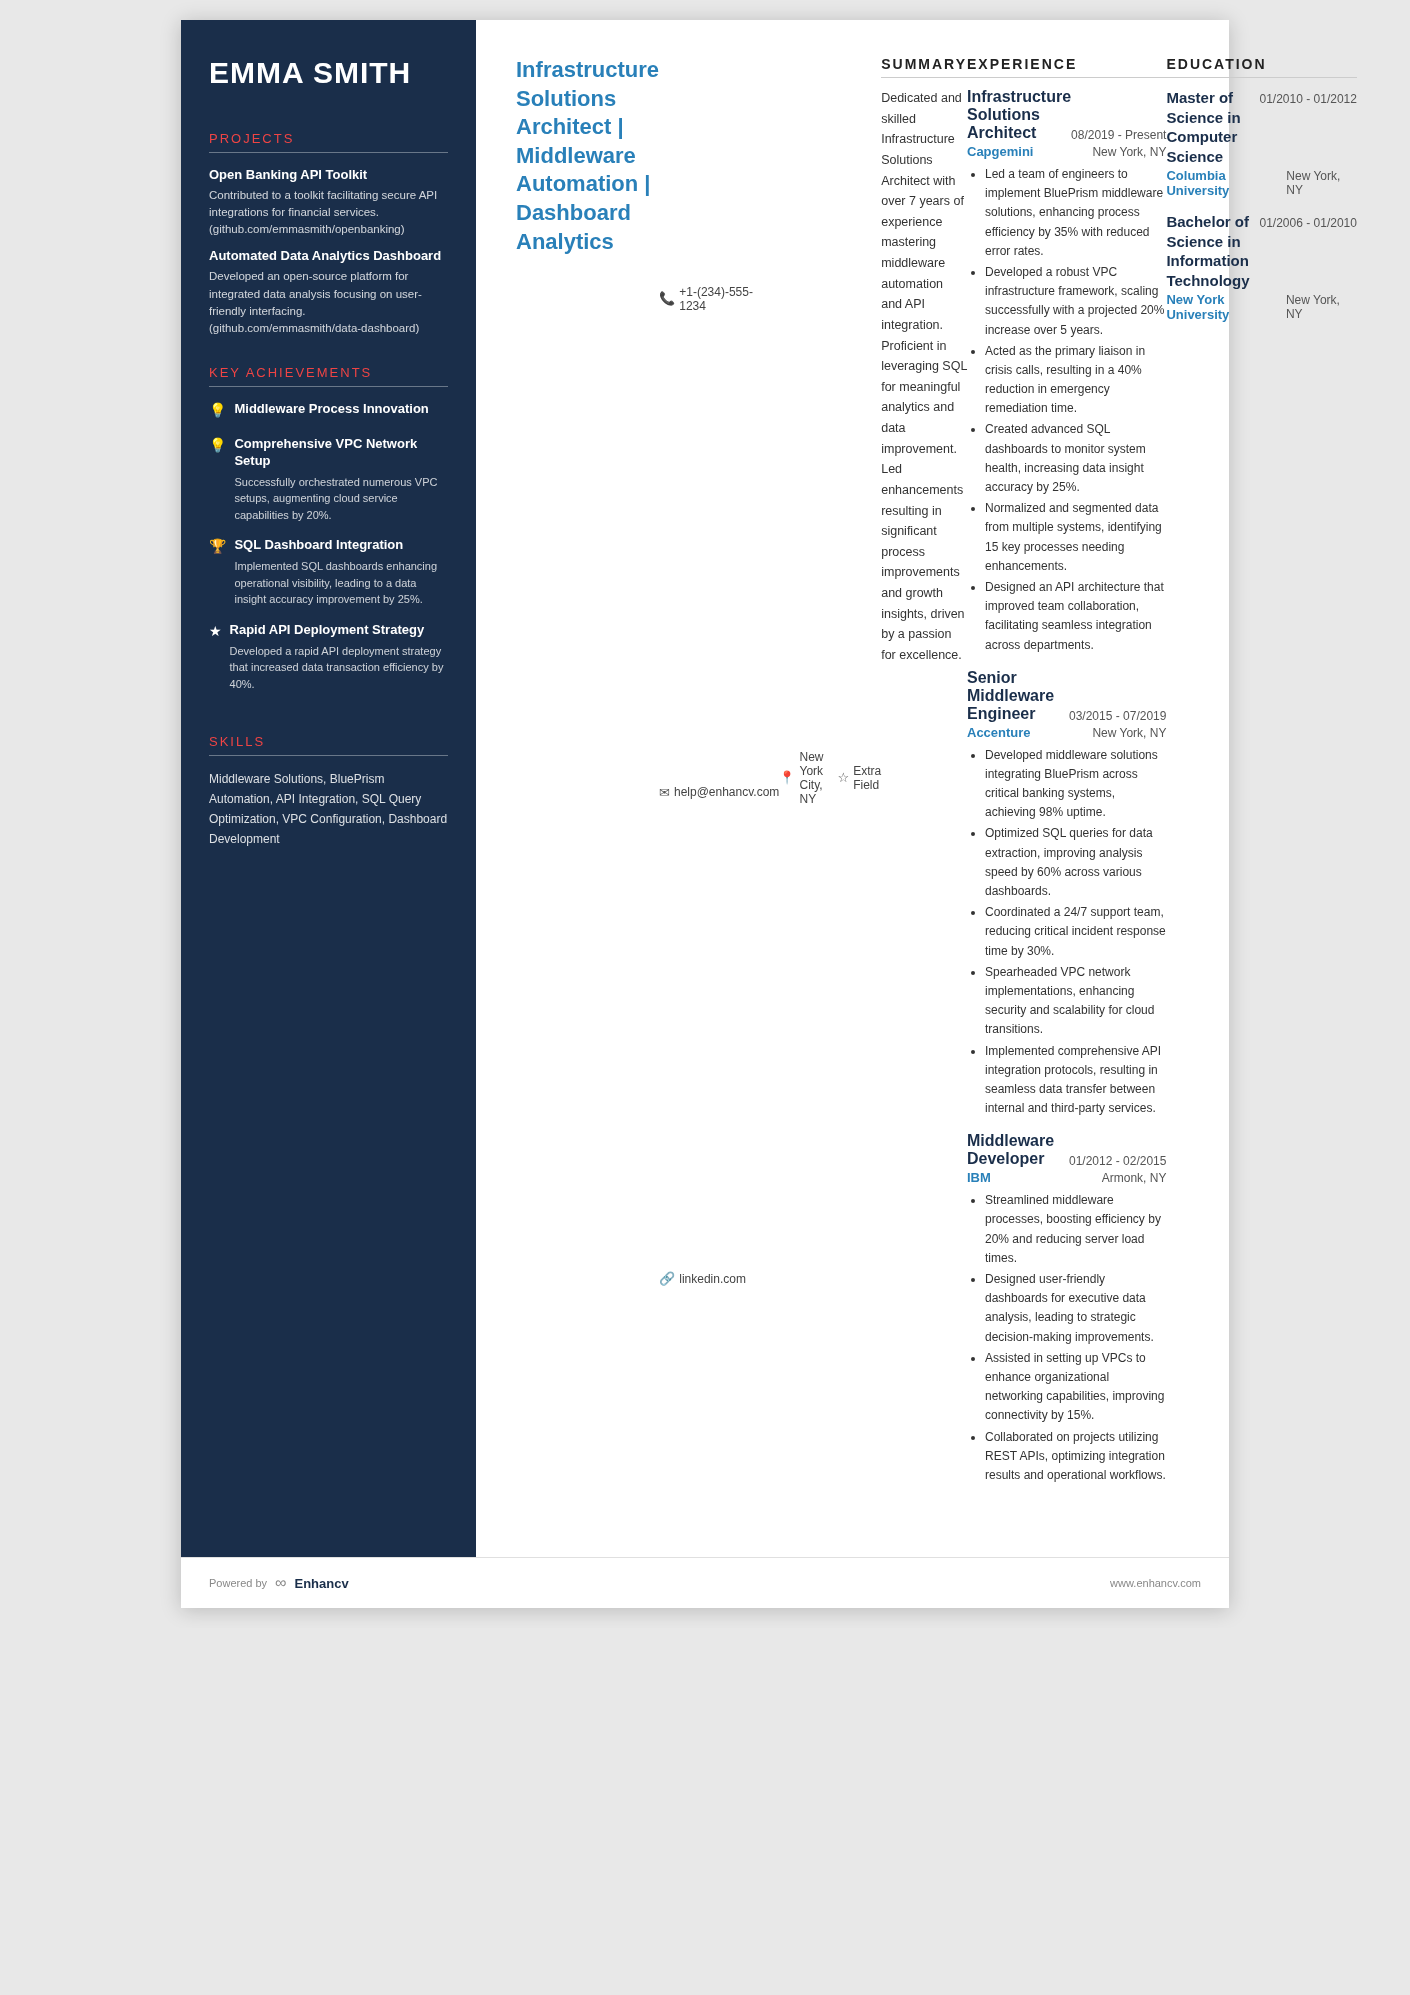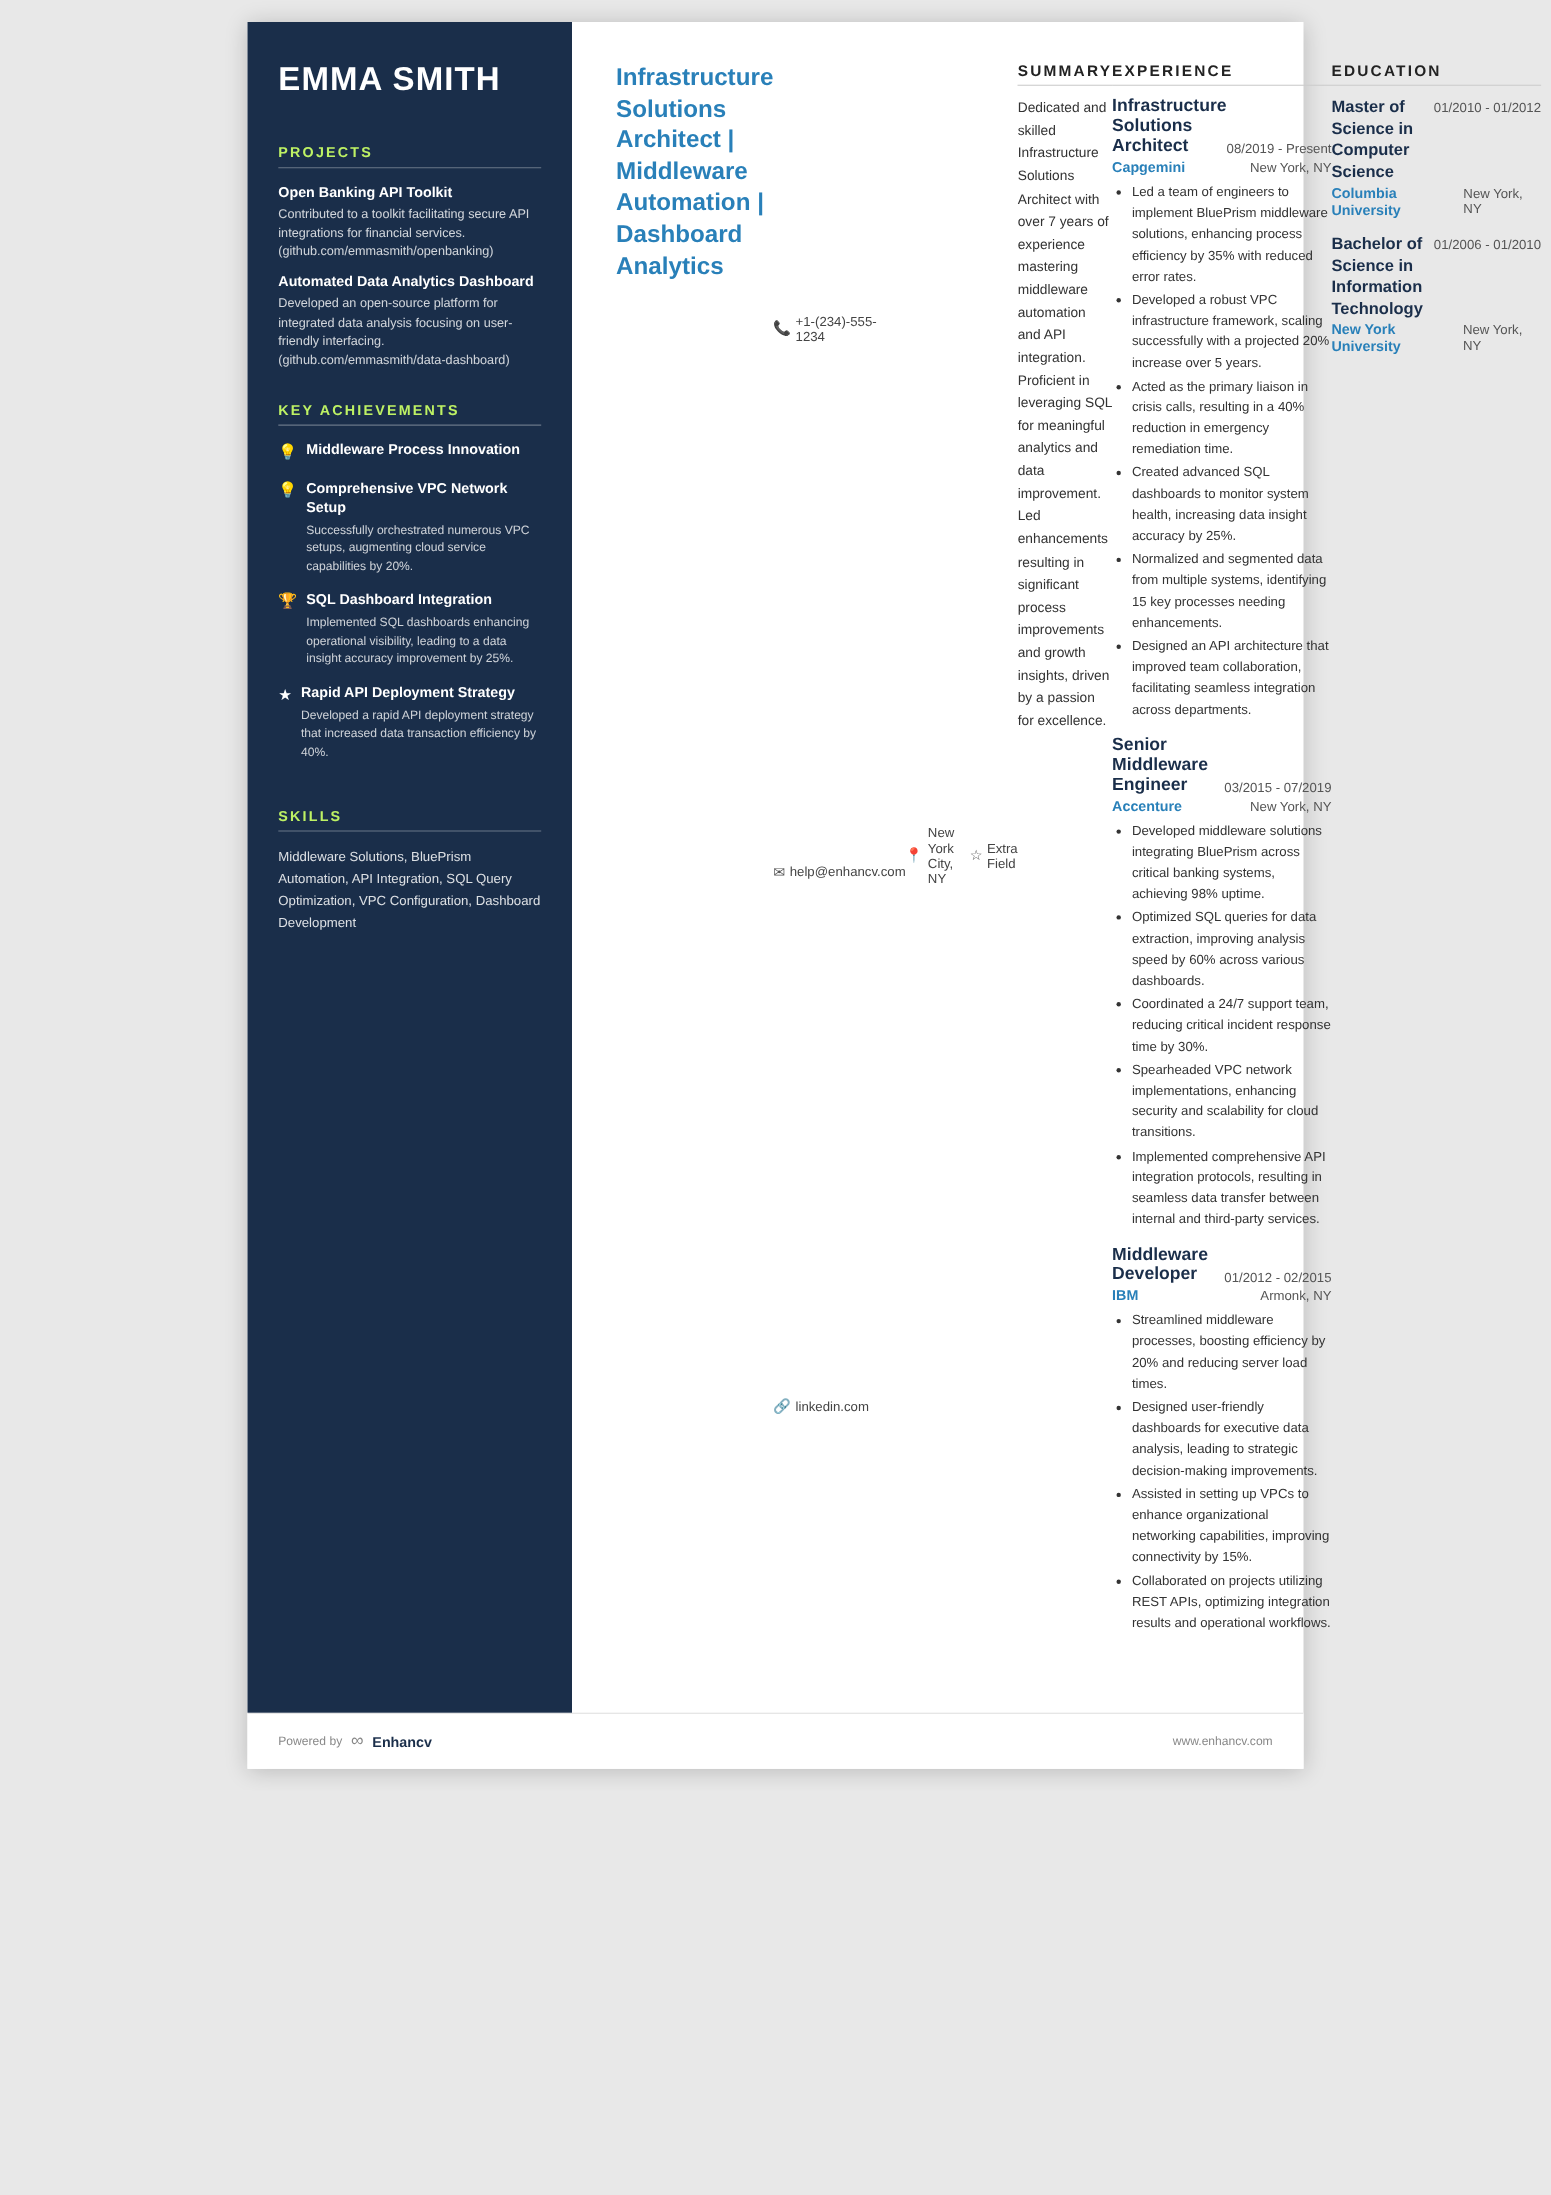--- a/index.html
+++ b/index.html
@@ -28,24 +28,24 @@
       letter-spacing: 1px;
       text-transform: uppercase;
       line-height: 1.15;
       margin-bottom: 40px;
     }
     .sidebar-section {
       margin-bottom: 28px;
     }
     .sidebar-section-title {
       font-size: 13px;
-      font-weight: 700;
+      font-weight: 400;
       letter-spacing: 2px;
       text-transform: uppercase;
-      color: #bef264;
+      color: #ef4444;
       border-bottom: 1.5px solid rgba(255,255,255,0.35);
       padding-bottom: 6px;
       margin-bottom: 14px;
     }
     .project-title {
       font-size: 13px;
       font-weight: 700;
       color: white;
       margin-bottom: 5px;
       margin-top: 10px;
@@ -238,21 +238,21 @@
     }
     .enhancv-logo {
       display: flex;
       align-items: center;
       gap: 4px;
       font-size: 13px;
       font-weight: 700;
       color: #1a2e4a;
     }
     .resume-wrapper {
-      width: 960px;
+      width: 1048px;
       background: white;
       box-shadow: 0 2px 20px rgba(0,0,0,0.2);
     }
     .resume-body {
       display: flex;
     }
   </style>
 </head>
 <body>
 

